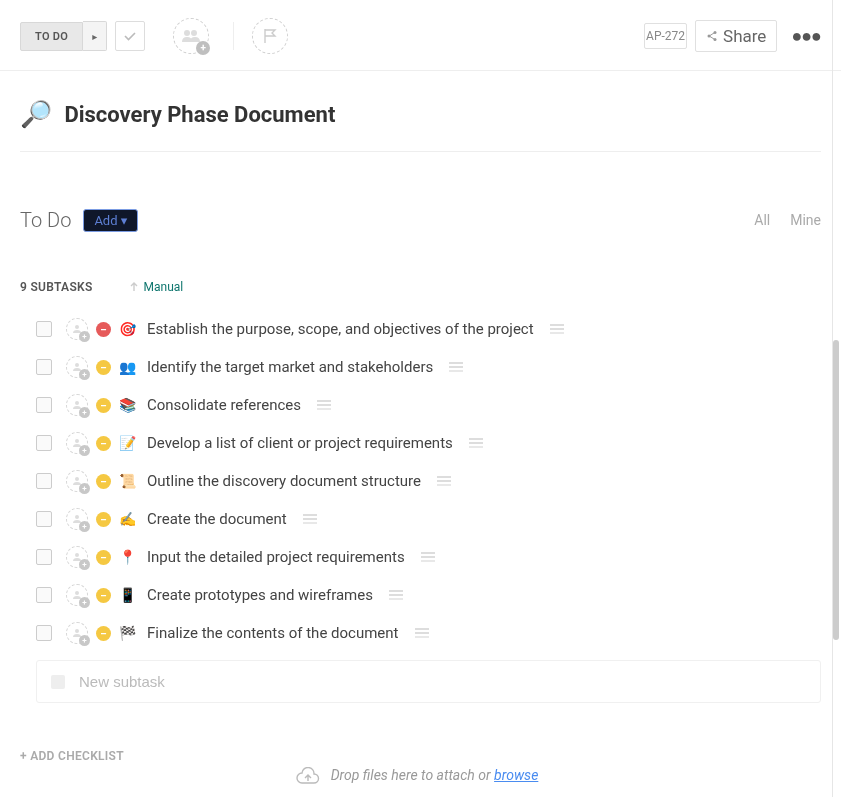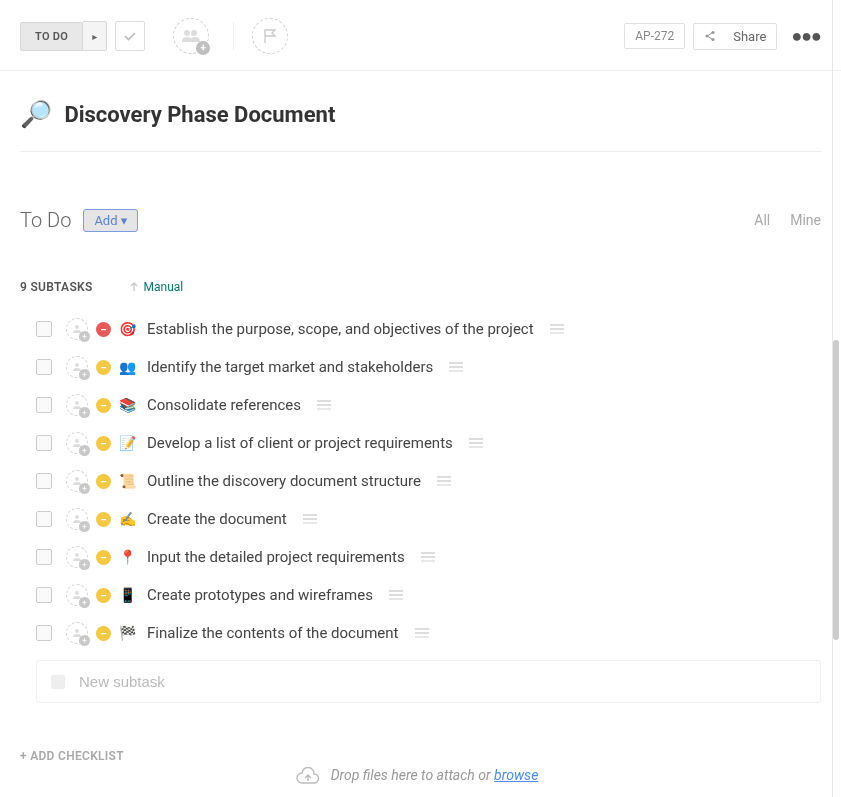--- a/index.html
+++ b/index.html
@@ -100,34 +100,34 @@
   .v-divider {
     width: 1px;
     height: 28px;
     background: #eee;
     margin: 0 18px 0 24px;
   }
   .spacer { flex: 1; }
   .ticket-id {
     border: 1px solid #e0e0e0;
     border-radius: 2px;
-    padding: 5px 10px;
+    padding: 5px 1px;
     font-size: 12px;
     color: #888;
     margin-right: 8px;
   }
   .share-btn {
     border: 1px solid #e0e0e0;
     border-radius: 2px;
     padding: 5px 10px;
-    font-size: 13px;
+    font-size: 17px;
     color: #666;
     display: flex;
     align-items: center;
-    gap: 17px;
+    gap: 5px;
     margin-right: 14px;
   }
   .more-btn { color: #555; font-size: 18px; letter-spacing: -1px; }
   
   .content { padding: 28px 20px 0 20px; }
   .title-row {
     display: flex;
     align-items: center;
     gap: 12px;
     padding-bottom: 22px;
@@ -141,21 +141,21 @@
     align-items: center;
     margin-top: 56px;
   }
   .section-title { font-size: 20px; font-weight: 300; color: #666; margin-right: 12px; }
   .add-btn {
     border: 1px solid #7b9ce3;
     color: #5d7fd4;
     font-size: 13px;
     padding: 3px 10px;
     border-radius: 3px;
-    background: #e5e5e5;
+    background: #0f172a;
   }
   .filter-group { margin-left: auto; font-size: 14px; color: #aaa; display: flex; gap: 20px; }
 
   .subtask-meta {
     display: flex;
     align-items: center;
     gap: 36px;
     margin-top: 48px;
     font-size: 12px;
   }

